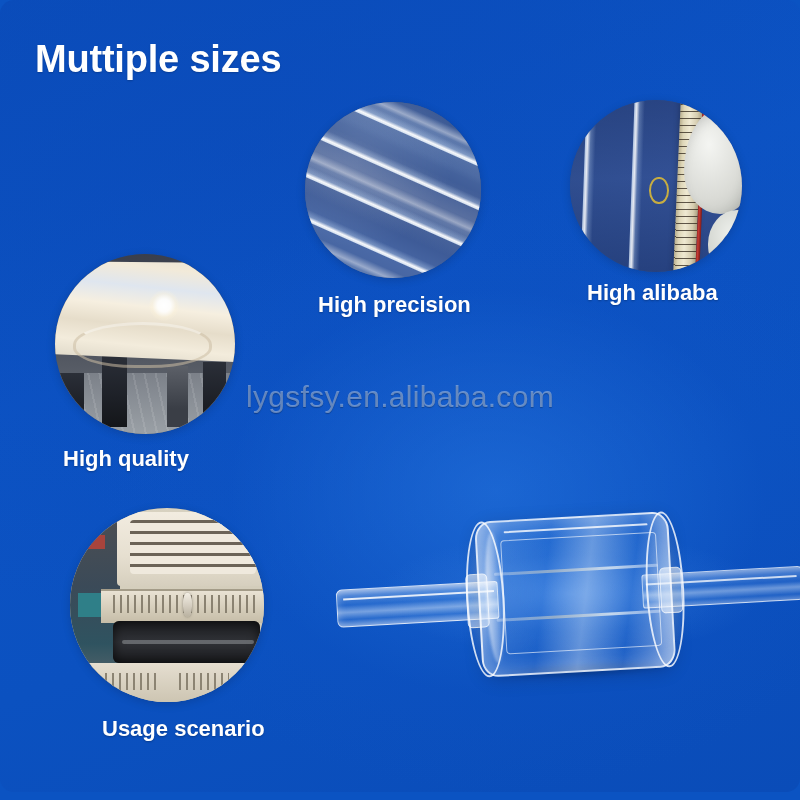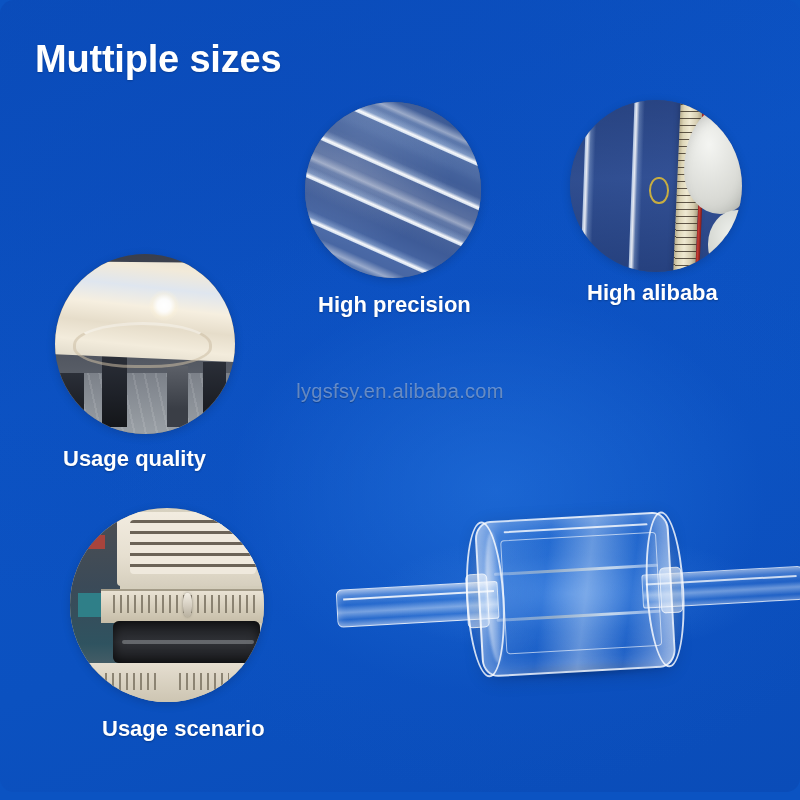--- a/index.html
+++ b/index.html
@@ -293,21 +293,21 @@
       #8c8473 0px, #8c8473 2px,
       rgba(0,0,0,0) 2px, rgba(0,0,0,0) 7px);
   }
 
   
   .watermark {
     position: absolute;
     left: 0; right: 0;
     top: 380px;
     text-align: center;
-    font-size: 20px;
+    font-size: 30px;
     color: rgba(225,232,240,0.42);
     letter-spacing: 0.3px;
     text-shadow: 0 1px 1px rgba(0,0,0,0.25);
     pointer-events: none;
   }
 
   
   .product {
     position: absolute;
     left: 330px;
@@ -478,21 +478,21 @@
         <div class="floor"></div>
         <div class="block b1"></div>
         <div class="block b2"></div>
         <div class="block b3"></div>
         <div class="block b4"></div>
         <div class="slab"></div>
         <div class="swirl"></div>
         <div class="flare"></div>
       </div>
     </div>
-    <div class="caption" style="left:8px; top:192px;">Usage quality</div>
+    <div class="caption" style="left:8px; top:192px;">High quality</div>
   </div>
 
   <div class="feature" style="left:70px; top:508px;">
     <div class="circle" style="width:194px; height:194px;">
       <div class="ph img-furnace">
         <div class="bg-left"></div>
         <div class="bg-red"></div>
         <div class="bg-teal"></div>
         <div class="tray"></div>
         <div class="lid"></div>

